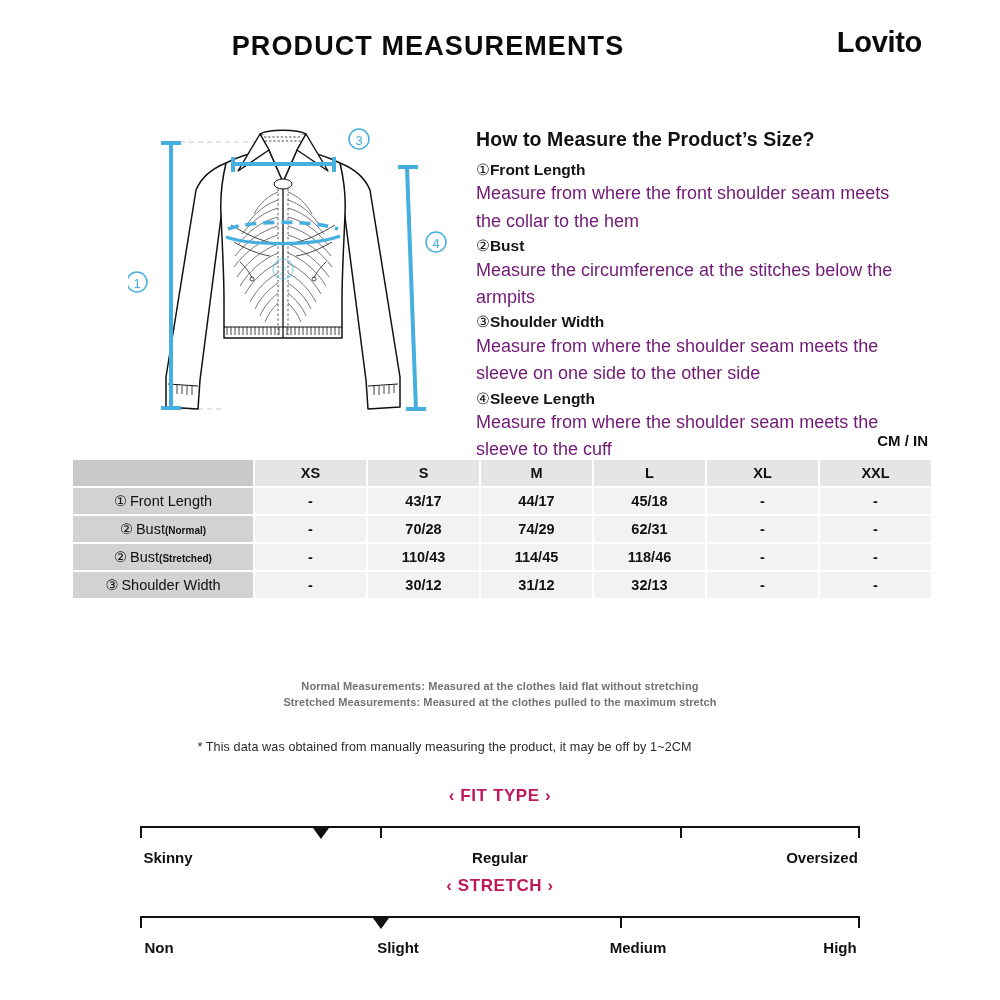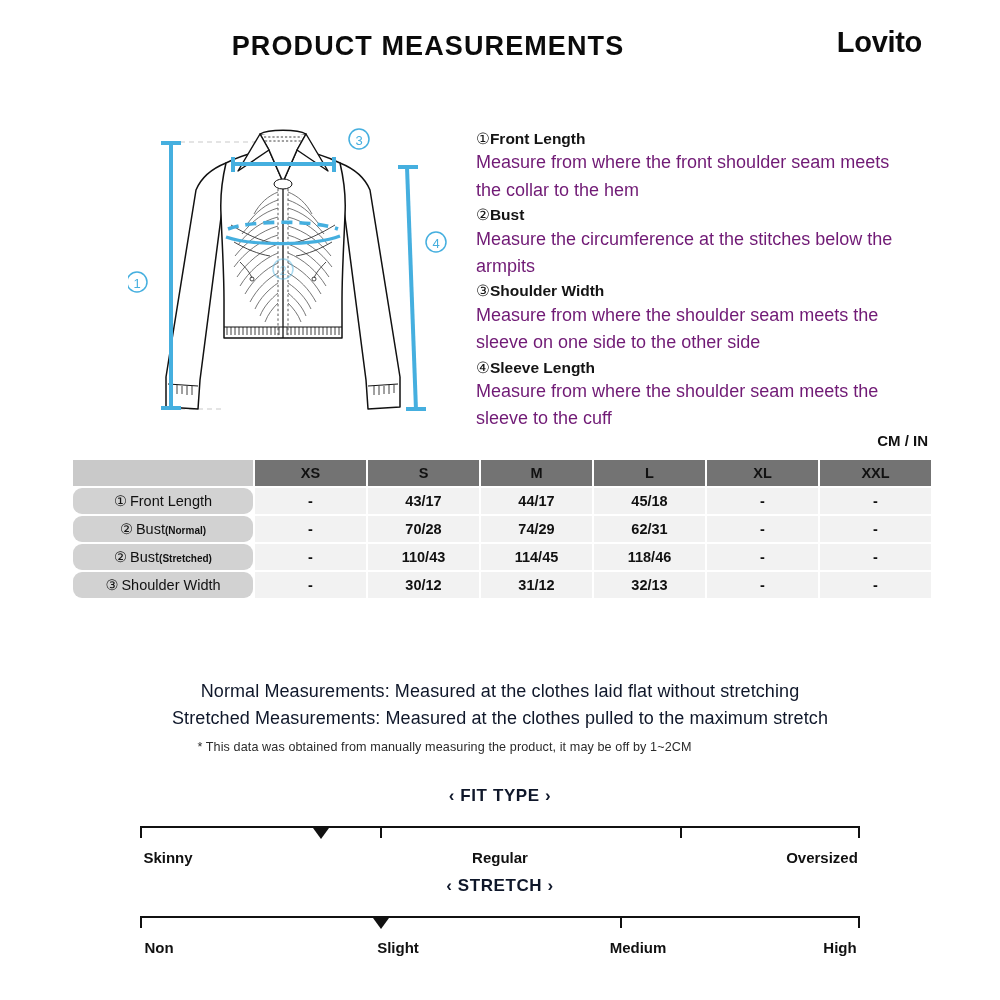--- a/index.html
+++ b/index.html
@@ -66,55 +66,54 @@
   }
   #size-table th, #size-table td {
     height: 26px; padding: 0;
     text-align: center; vertical-align: middle;
     font-size: 14.5px;
   }
   #size-table col.c-label { width: 180px; }
   #size-table col.c-size  { width: 111px; }
   th.hdr-blank { background: #c9c9c9; }
   th.hdr-size {
-    background: #737373; color: #111;
+    background: #e5e5e5; color: #111;
     font-size: 15px; font-weight: 700;
   }
   td.row-label {
     background: #d2d2d2; color: #111;
     text-align: left; padding-left: 12px;
     font-size: 15px; font-weight: 400;
     white-space: nowrap;
-    border-radius: 9px;
   }
   td.row-label .sub { font-size: 10px; font-weight: 700; }
   td.row-label .circ-num { margin-right: 3px; }
   td.val {
     background: #f2f2f2; color: #111;
     font-weight: 700; font-size: 14.5px;
   }
 
   
   #notes { position: absolute; left: 0; top: 678px; width: 1000px; text-align: center; }
   .note-line {
-    font-size: 18px; font-weight: 400; color: #0f172a;
+    font-size: 11px; font-weight: 700; color: #737373;
     line-height: 1.48; letter-spacing: 0.1px;
   }
   #disclaimer {
     position: absolute; left: 0; top: 740px; width: 889px; text-align: center;
     font-size: 12.6px; font-weight: 400; color: #2b2b2b; letter-spacing: 0.1px;
   }
 
   
   .scale-block { position: absolute; left: 0; width: 1000px; }
   #fit-scale { top: 786px; }
   #stretch-scale { top: 876px; }
   .scale-title {
     text-align: center; font-size: 17px; font-weight: 800;
-    letter-spacing: 0.6px; color: #0f172a; margin-bottom: 7px;
+    letter-spacing: 0.6px; color: #be185d; margin-bottom: 7px;
   }
   .scale-axis {
     position: relative; margin: 0 auto;
     width: 720px; height: 30px;
   }
   .axis-line {
     position: absolute; left: 0; top: 13px;
     width: 720px; height: 2px; background: #111;
   }
   .axis-tick {
@@ -314,20 +313,21 @@
       <line x1="278" y1="287" x2="298" y2="287" stroke="#45AFDF" stroke-width="4"></line>
     </g>
     <g>
       <circle cx="308" cy="120" r="10" stroke="#45AFDF" stroke-width="1.5" fill="#fff"></circle>
       <text x="308" y="125.5" font-family="Liberation Sans, sans-serif" font-size="13" fill="#45AFDF" text-anchor="middle">4</text>
     </g>
   </svg>
 </div>
 
 <div id="howto">
+  <div id="howto-title">How to Measure the Product’s Size?</div>
 
   <div class="howto-term"><span class="circ-num">①</span><span>Front Length</span></div>
   <div class="howto-desc">Measure from where the front shoulder seam meets the collar to the hem</div>
 
   <div class="howto-term"><span class="circ-num">②</span><span>Bust</span></div>
   <div class="howto-desc">Measure the circumference at the stitches below the armpits</div>
 
   <div class="howto-term"><span class="circ-num">③</span><span>Shoulder Width</span></div>
   <div class="howto-desc">Measure from where the shoulder seam meets the sleeve on one side to the other side</div>
 

